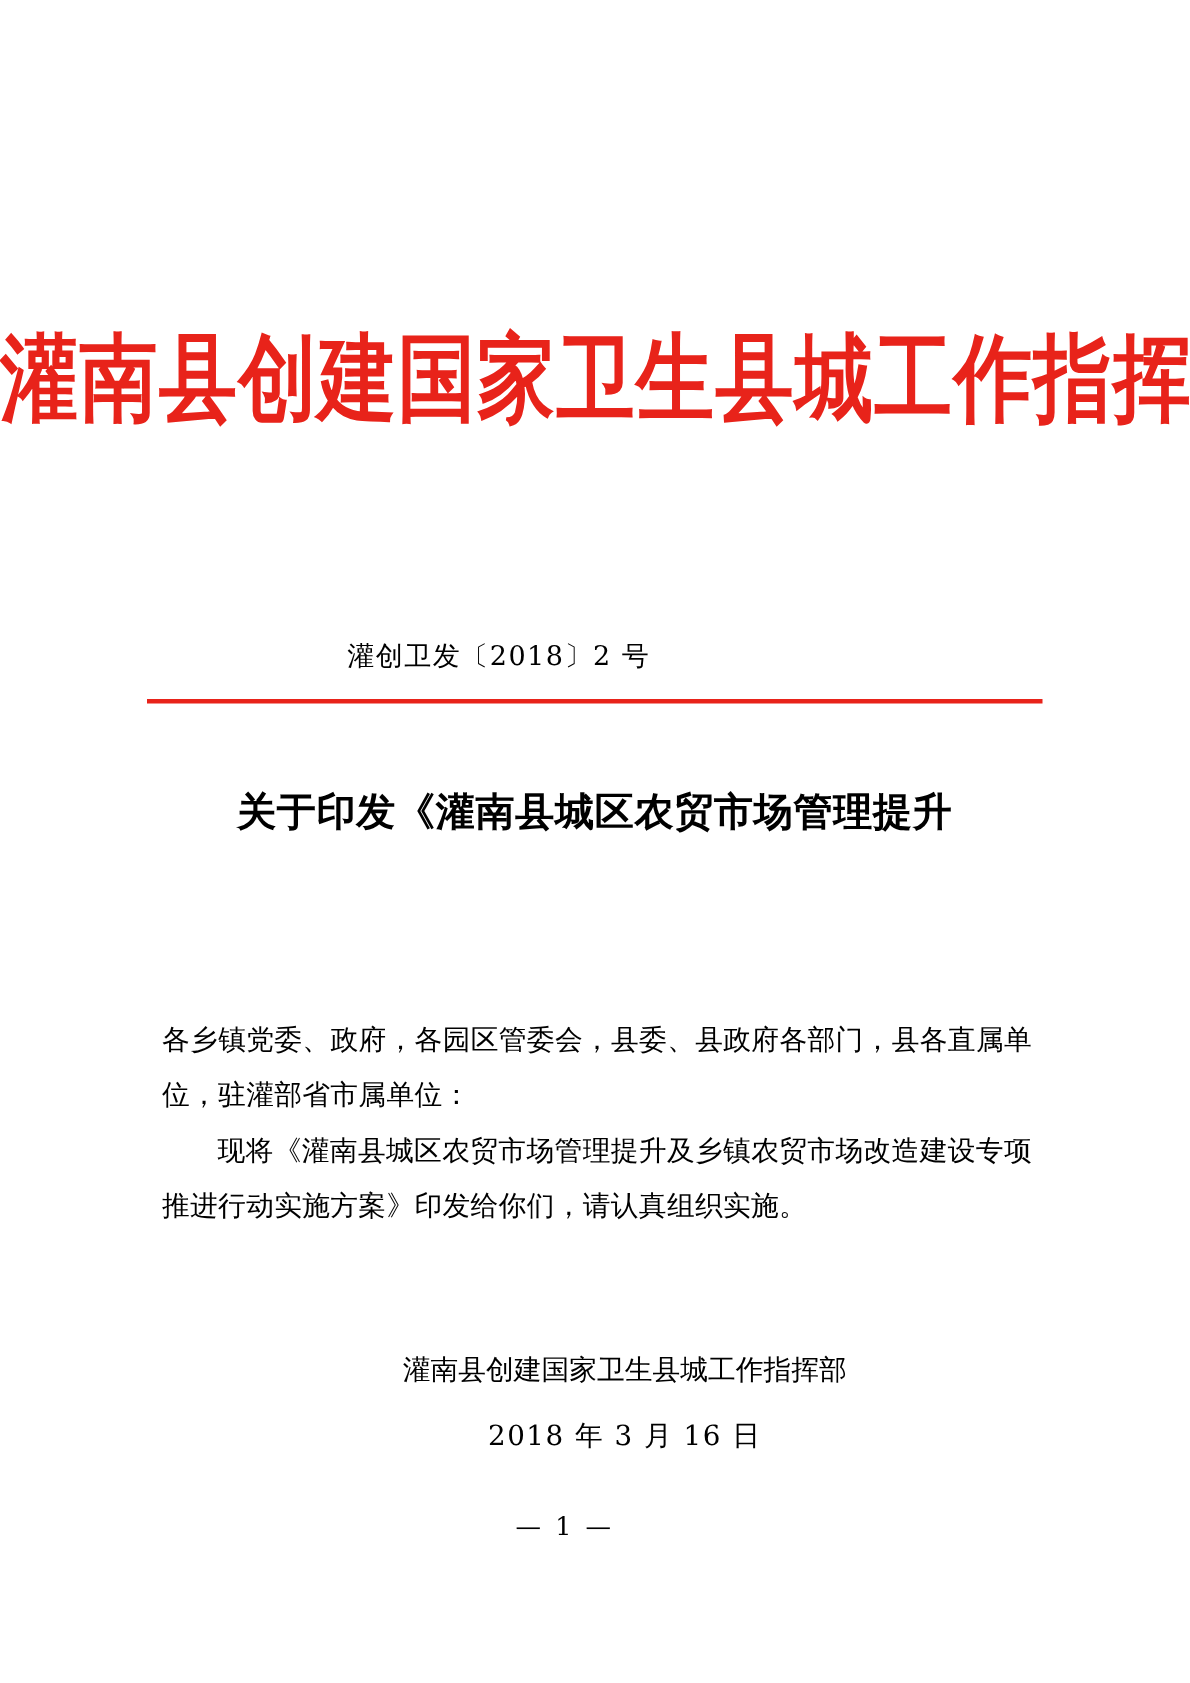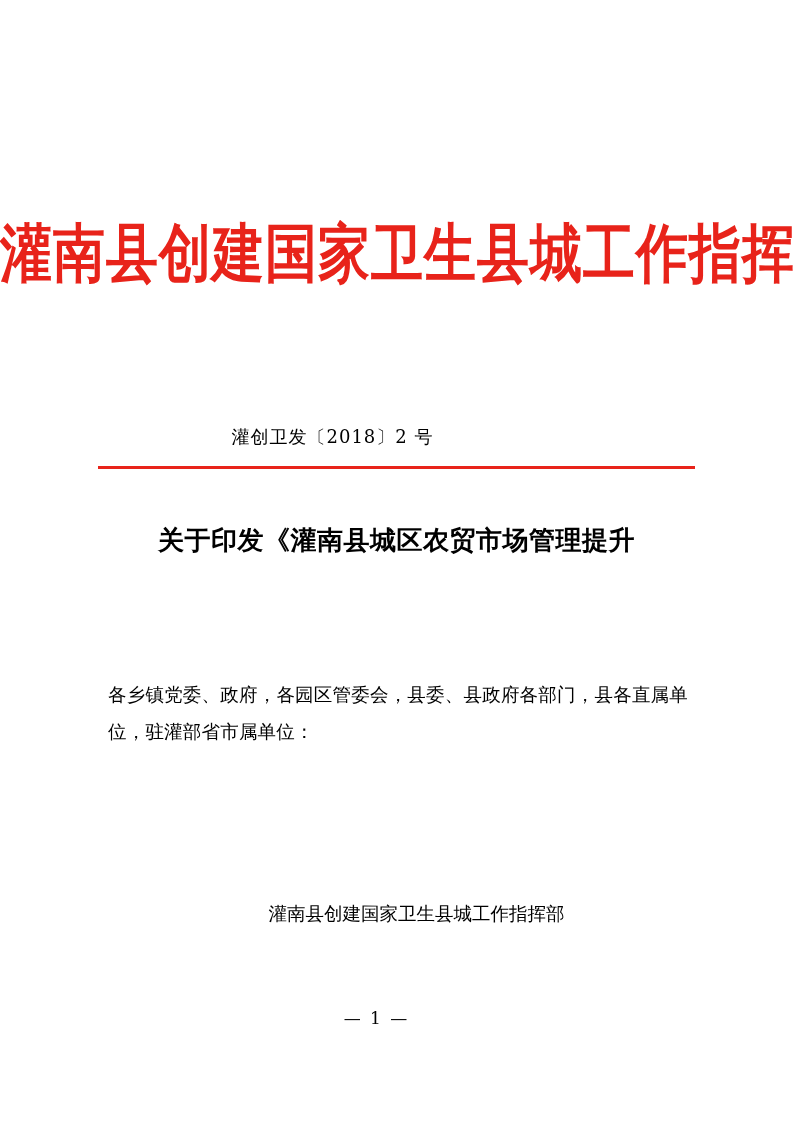--- a/index.html
+++ b/index.html
@@ -64,33 +64,33 @@
 
   
   .doc-title {
     position: absolute;
     top: 521px;
     left: 110px;
     width: 573px;
     text-align: center;
     font-size: 26px;
     font-weight: bold;
-    font-family: Liberation Serif, serif;
+    font-family: Liberation Sans, sans-serif;
     line-height: 1.55;
     letter-spacing: 0.5px;
   }
 
   
   .body-block {
     position: absolute;
     top: 676px;
     left: 108px;
     width: 580px;
     font-size: 18.5px;
-    font-family: Liberation Sans, sans-serif;
+    font-family: Liberation Serif, serif;
     line-height: 2.0;
     letter-spacing: 0.2px;
     text-align: justify;
   }
   .body-block p {
     margin: 0;
   }
   .indent {
     text-indent: 2em;
   }
@@ -139,21 +139,23 @@
   <div class="doc-number">灌创卫发〔2018〕2 号</div>
 
   <div class="red-rule"></div>
 
   <div class="doc-title">
     <div>关于印发《灌南县城区农贸市场管理提升</div>
   </div>
 
   <div class="body-block">
     <p>各乡镇党委、政府，各园区管委会，县委、县政府各部门，县各直属单位，驻灌部省市属单位：</p>
+    <p class="indent">现将《灌南县城区农贸市场管理提升及乡镇农贸市场改造建设专项推进行动实施方案》印发给你们，请认真组织实施。</p>
   </div>
 
   <div class="signature">
     <div class="sig-org">灌南县创建国家卫生县城工作指挥部</div>
+    <div class="sig-date">2018 年 3 月 16 日</div>
   </div>
 
   <div class="page-number">— 1 —</div>
 
 </div>
 
 </body></html>

